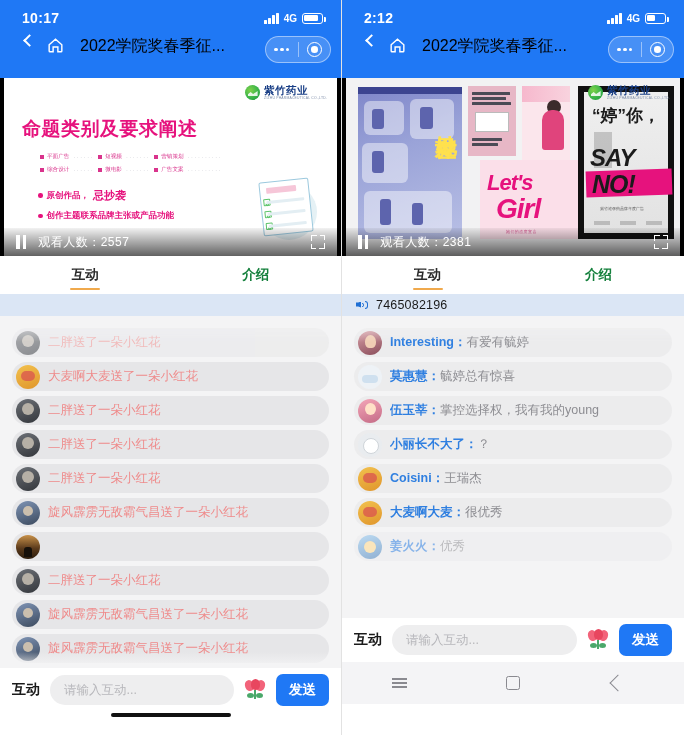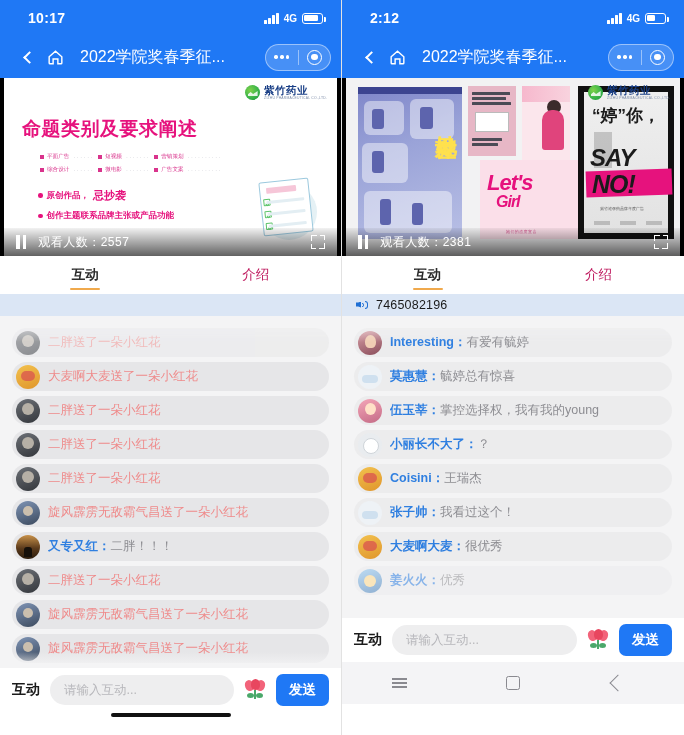--- a/index.html
+++ b/index.html
@@ -10,37 +10,37 @@
     overflow: hidden;
   }
   .stage { position: relative; width: 684px; height: 735px; display: flex; }
   .phone { position: relative; width: 342px; height: 735px; background: #fff; overflow: hidden; }
   .phone.left  { border-right: 1px solid #e2e2e2; }
 
   
   .statusbar {
     height: 36px; background: #1f78f5; color: #fff;
     display: flex; align-items: center; justify-content: space-between;
-    padding: 0 18px 0 28px;
+    padding: 0 18px 0 22px;
   }
   .st-time { font-size: 14px; font-weight: bold; letter-spacing: .3px; }
   .st-right { display: flex; align-items: center; gap: 5px; }
   .sig { display: flex; align-items: flex-end; gap: 1.5px; height: 11px; }
   .sig i { display: block; width: 2.5px; background: #fff; border-radius: .5px; }
   .sig i:nth-child(1){height:4px} .sig i:nth-child(2){height:6px}
   .sig i:nth-child(3){height:8.5px} .sig i:nth-child(4){height:11px}
   .net { font-size: 10px; font-weight: bold; }
   .batt { position: relative; width: 21px; height: 11px; border: 1.3px solid #fff; border-radius: 3px; }
   .batt::after { content:""; position:absolute; right:-3.5px; top:3px; width:2px; height:5px; background:#fff; border-radius:0 1px 1px 0; }
   .batt .lvl { position:absolute; left:1.3px; top:1.3px; bottom:1.3px; background:#fff; border-radius:1.3px; }
 
   
   .navbar {
-    height: 42px; background: #1f78f5; color: #ffffff;
-    display: flex; align-items: center; padding: 0 10px 0 16px;
+    height: 42px; background: #1f78f5; color: #000000;
+    display: flex; align-items: flex-start; padding: 0 10px 0 16px;
   }
   .nav-title { flex: 1; font-size: 16px; margin-left: 12px; white-space: nowrap; overflow: hidden; }
   .nav-ico { width: 26px; display: flex; justify-content: center; align-items: center; cursor: pointer; }
   .chev { width: 9px; height: 9px; border-left: 2px solid #fff; border-bottom: 2px solid #fff; transform: rotate(45deg); }
   .home-g { width: 19px; height: 19px; }
   .capsule {
     display: flex; align-items: center; height: 27px; width: 66px;
     border-radius: 14px; background: rgba(255,255,255,.18);
     border: .8px solid rgba(255,255,255,.45);
   }
@@ -98,21 +98,21 @@
   .p2 { left: 122px; top: 8px; width: 48px; height: 70px; background: #e7b7c6; }
   .p2 .bar { position: absolute; left: 4px; background: #4a4a55; height: 3px; border-radius: .5px;}
   .p2 .wcard { position: absolute; left: 7px; top: 26px; width: 34px; height: 20px; background: #fff; border: .8px solid #bbb;}
   .p3 { left: 176px; top: 8px; width: 48px; height: 76px; background: #fbe6ec; }
   .p3 .head { position:absolute; left:0; right:0; top:0; height: 16px; background: linear-gradient(90deg,#f6b8cd,#f8d3de); }
   .p3 .lady { position:absolute; right:6px; bottom:12px; width:22px; height:40px; background:#e0447c; border-radius: 10px 10px 3px 3px;}
   .p3 .face { position:absolute; right:9px; bottom:48px; width:14px; height:14px; border-radius:50%; background:#3b2b2b; }
   .p4 { left: 134px; top: 82px; width: 102px; height: 79px; background: #fbdfe9; }
   .p4 .g1 { position: absolute; left: 7px; top: 10px; font-size: 22px; font-weight: bold; color: #e6127d;
     font-style: italic; letter-spacing: -1px; }
-  .p4 .g2 { position: absolute; left: 16px; top: 33px; font-size: 16px; font-weight: bold; color: #e6127d;
+  .p4 .g2 { position: absolute; left: 16px; top: 33px; font-size: 28px; font-weight: bold; color: #e6127d;
     font-style: italic; letter-spacing: -1px; }
   .p4 .cap { position: absolute; left: 26px; bottom: 5px; font-size: 4px; color: #d45790; letter-spacing: .4px;}
   .p5 { left: 232px; top: 8px; width: 96px; height: 153px; background: #111; padding: 5px; }
   .p5 .inner { position: absolute; inset: 6px; background: linear-gradient(180deg,#efefef 0%,#e2e2e2 100%); }
   .p5 .t1 { position: absolute; left: 8px; top: 12px; font-size: 17px; font-weight: bold; color: #1b1b1b; }
   .p5 .say { position: absolute; left: 6px; top: 52px; font-size: 24px; font-weight: bold; color: #1b1b1b;
     font-style: italic; letter-spacing: -1px; }
   .p5 .noband { position: absolute; left: 2px; top: 78px; width: 86px; height: 26px; background: #e6127d; transform: rotate(-2deg); }
   .p5 .no { position: absolute; left: 8px; top: 78px; font-size: 25px; font-weight: bold; color: #1b1b1b;
     font-style: italic; letter-spacing: -1px; }
@@ -130,21 +130,21 @@
   .fs { margin-left: auto; width: 14px; height: 14px; position: relative; cursor: pointer; }
   .fs::before, .fs::after { content:""; position:absolute; width:5px; height:5px; border:1.6px solid #fff; }
   .fs::before { left:0; top:0; border-right:0; border-bottom:0; }
   .fs::after { right:0; bottom:0; border-left:0; border-top:0; }
   .fs i { position:absolute; width:5px; height:5px; border:1.6px solid #fff; }
   .fs i:nth-child(1){ right:0; top:0; border-left:0; border-bottom:0; }
   .fs i:nth-child(2){ left:0; bottom:0; border-right:0; border-top:0; }
 
   
   .tabs { height: 38px; display: flex; align-items: center; background: #fff; }
-  .tab { flex: 1; text-align: center; font-size: 13.5px; color: #be185d; position: relative; cursor: pointer; line-height: 38px; }
+  .tab { flex: 1; text-align: center; font-size: 13.5px; color: #15803d; position: relative; cursor: pointer; line-height: 38px; font-weight: bold; }
   .tab.active { color: #2b2b2b; font-weight: bold; }
   .tab.active::after { content:""; position: absolute; left: 50%; bottom: 4px; transform: translateX(-50%);
     width: 30px; height: 2.5px; background: #f0a94c; border-radius: 2px; }
 
   
   .banner { height: 22px; background: #dbe6f5; display: flex; align-items: center; padding: 0 14px; gap: 7px; }
   .spk { width: 13px; height: 13px; position: relative; flex: none; }
   .spk .body { position:absolute; left:0; top:3px; width:5px; height:6px; background:#1f6fd4;
      clip-path: polygon(0 15%, 45% 15%, 100% 0, 100% 100%, 45% 85%, 0 85%); }
   .spk .w { position:absolute; border:1.1px solid #1f6fd4; border-left:0; border-radius:0 7px 7px 0; }
@@ -378,21 +378,20 @@
           <div class="row">
             <span class="av a-grey"></span>
             <span class="msg"><span class="gift">二胖送了一朵小红花</span></span>
           </div>
           <div class="row">
             <span class="av a-blue"></span>
             <span class="msg"><span class="gift">旋风霹雳无敌霸气昌送了一朵小红花</span></span>
           </div>
           <div class="row">
             <span class="av a-dark"></span>
-            <span class="msg"><span class="uname">又专又红：</span><span class="utext">二胖！！！</span></span>
           </div>
           <div class="row">
             <span class="av a-grey"></span>
             <span class="msg"><span class="gift">二胖送了一朵小红花</span></span>
           </div>
           <div class="row">
             <span class="av a-blue"></span>
             <span class="msg"><span class="gift">旋风霹雳无敌霸气昌送了一朵小红花</span></span>
           </div>
           <div class="row">
@@ -577,24 +576,20 @@
           </div>
           <div class="row">
             <span class="av a-white"></span>
             <span class="msg"><span class="uname">小丽长不大了：</span><span class="utext">？</span></span>
           </div>
           <div class="row">
             <span class="av a-yel"></span>
             <span class="msg"><span class="uname">Coisini：</span><span class="utext">王瑞杰</span></span>
           </div>
           <div class="row">
-            <span class="av a-cloud"></span>
-            <span class="msg"><span class="uname">张子帅：</span><span class="utext">我看过这个！</span></span>
-          </div>
-          <div class="row">
             <span class="av a-yel"></span>
             <span class="msg"><span class="uname">大麦啊大麦：</span><span class="utext">很优秀</span></span>
           </div>
           <div class="row" style="opacity: 0.55;">
             <span class="av a-sun"></span>
             <span class="msg"><span class="uname">姜火火：</span><span class="utext">优秀</span></span>
           </div>
         </div>
       <div class="fade-bot" style="background:linear-gradient(180deg,rgba(244,244,245,0),#f4f4f5)"></div>
     </div>

